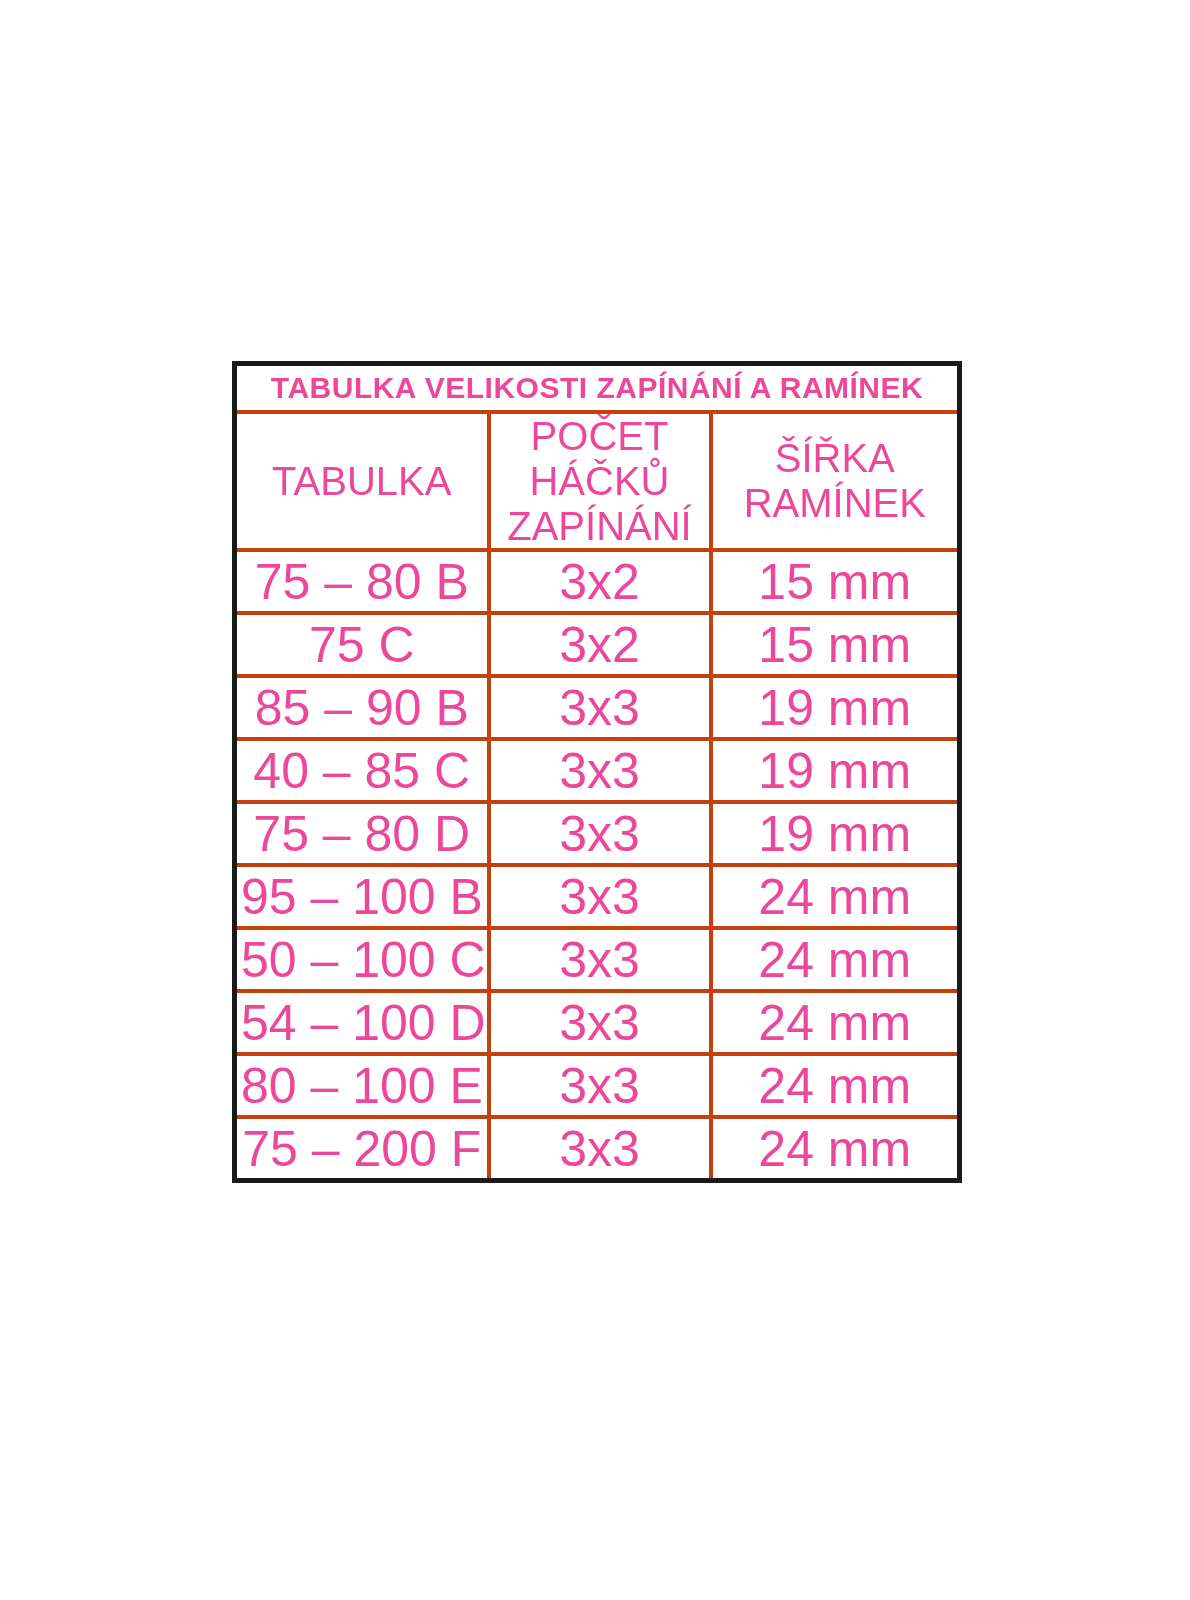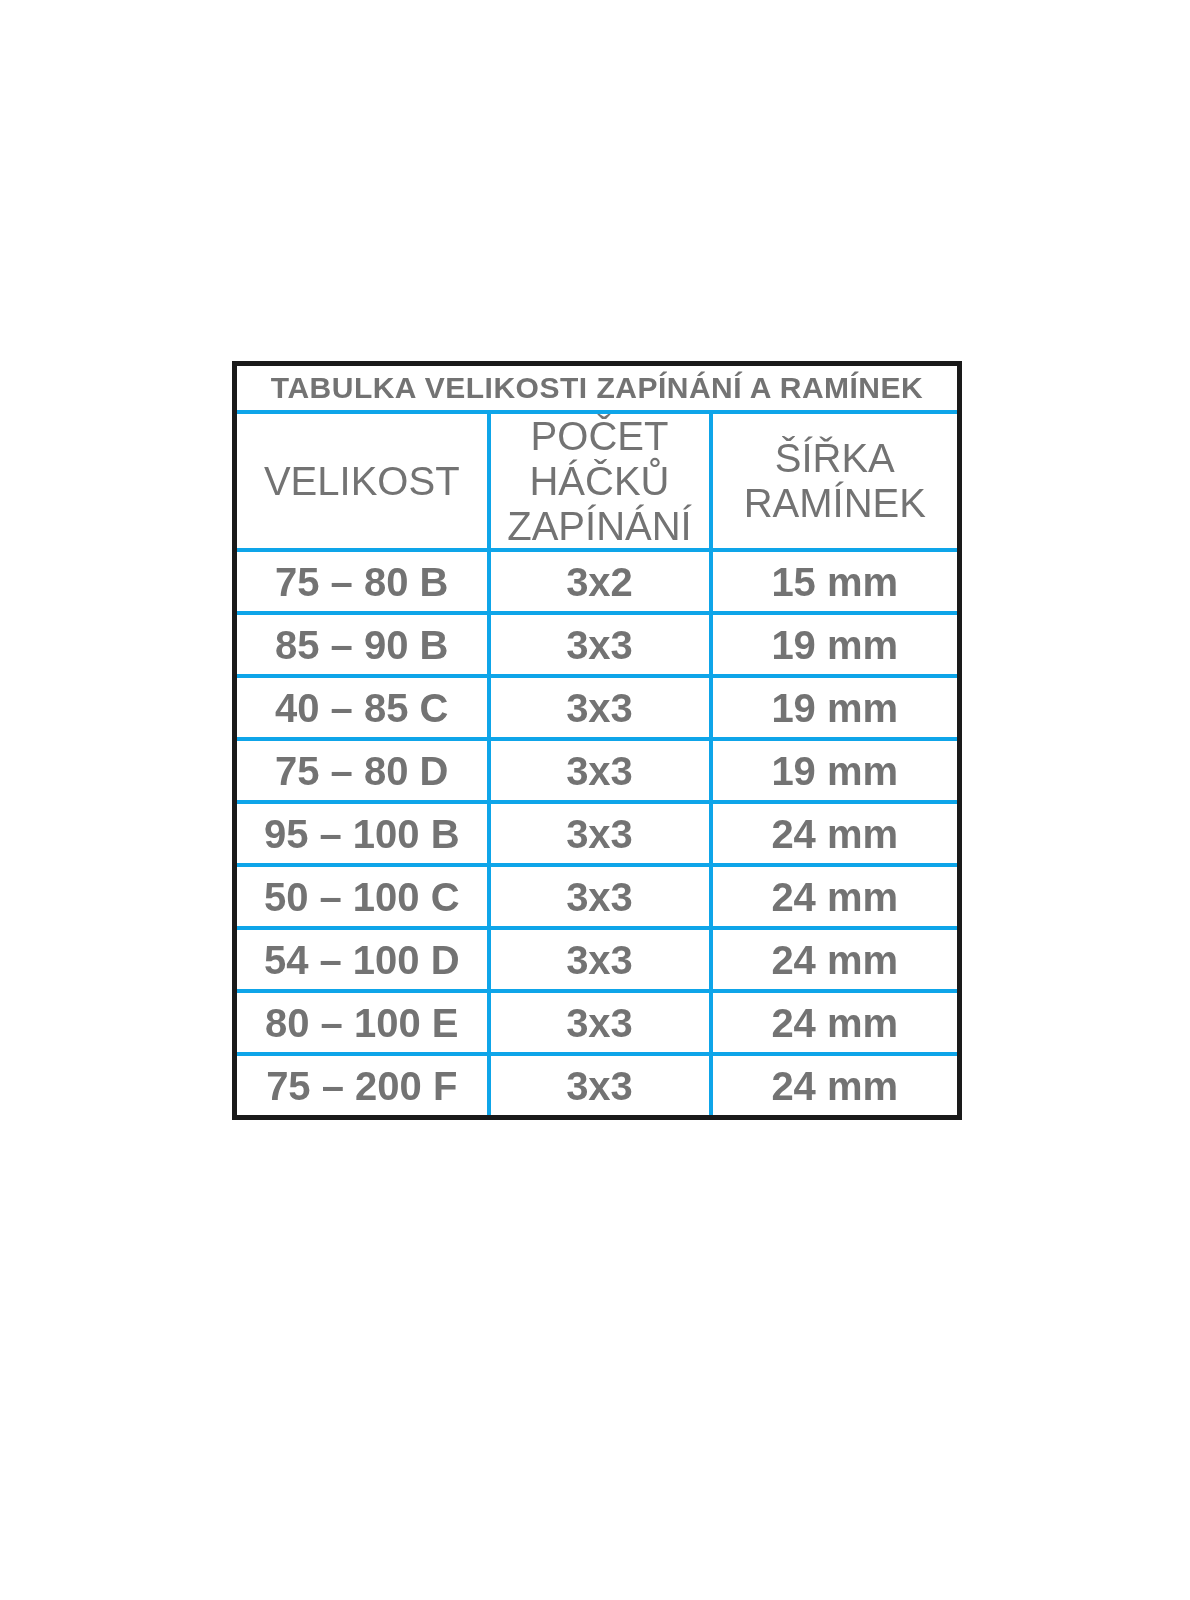--- a/index.html
+++ b/index.html
@@ -21,75 +21,80 @@
     left: 232px;
     top: 361px;
     width: 725px;
     border-collapse: collapse;
     table-layout: fixed;
     background: #ffffff;
     border: 5px solid #1a1a1a;
   }
   table.size-table th,
   table.size-table td {
-    border: 4px solid #0ea5e9;
+    border: 4px solid #c2410c;
     text-align: center;
     vertical-align: middle;
     padding: 0 4px;
-    color: #737373;
+    color: #ec4899;
     overflow: hidden;
   }
   tr.title-row th {
     height: 44px;
     font-size: 30px;
     font-weight: bold;
     letter-spacing: 0.5px;
     line-height: 1;
   }
   tr.header-row th {
     height: 132px;
     font-size: 40px;
     font-weight: normal;
     line-height: 1.12;
   }
   tbody td {
     height: 59px;
-    font-size: 40px;
-    font-weight: bold;
+    font-size: 50px;
+    font-weight: normal;
     line-height: 1;
     white-space: nowrap;
   }
 </style>
 </head>
 <body>
 
 <div class="page">
   <table class="size-table">
     <colgroup>
       <col style="width:254px">
       <col style="width:222px">
       <col style="width:249px">
     </colgroup>
     <thead>
       <tr class="title-row">
         <th colspan="3">TABULKA VELIKOSTI ZAPÍNÁNÍ A RAMÍNEK</th>
       </tr>
       <tr class="header-row">
-        <th>VELIKOST</th>
+        <th>TABULKA</th>
         <th>POČET HÁČKŮ ZAPÍNÁNÍ</th>
         <th>ŠÍŘKA RAMÍNEK</th>
       </tr>
     </thead>
     <tbody id="table-body">
   <tr>
     <td>75 – 80 B</td>
     <td>3x2</td>
     <td>15 mm</td>
   </tr>
 
+  <tr>
+    <td>75 C</td>
+    <td>3x2</td>
+    <td>15 mm</td>
+  </tr>
 
   <tr>
     <td>85 – 90 B</td>
     <td>3x3</td>
     <td>19 mm</td>
   </tr>
 
   <tr>
     <td>40 – 85 C</td>
     <td>3x3</td>

